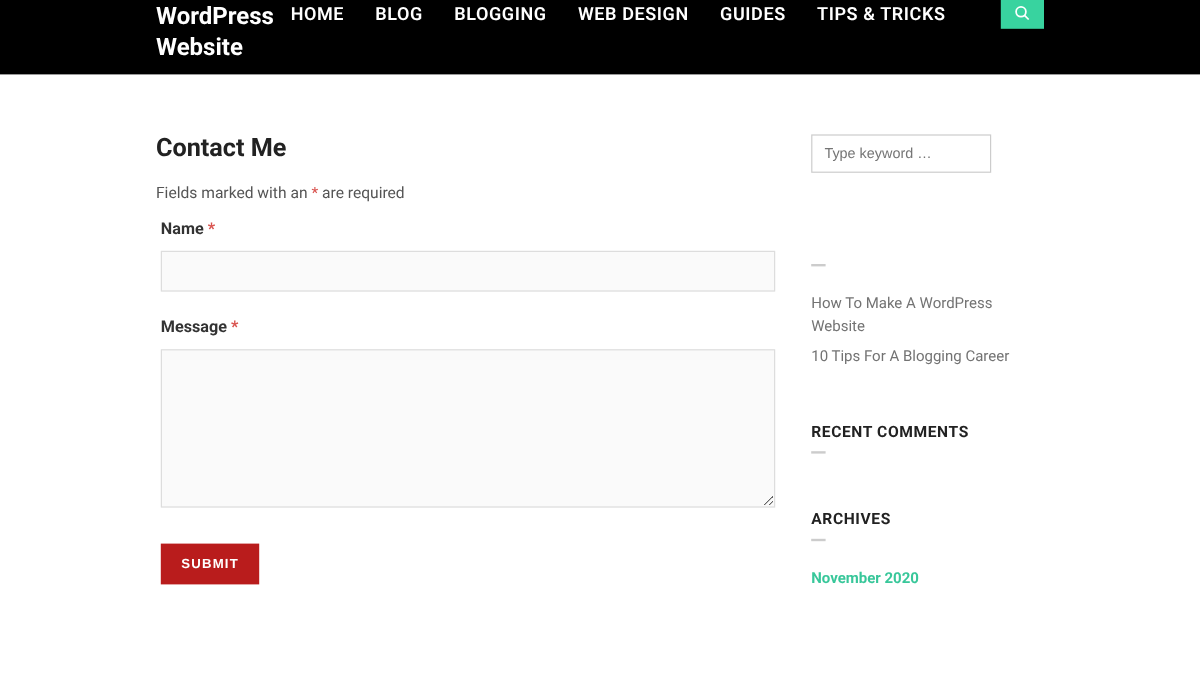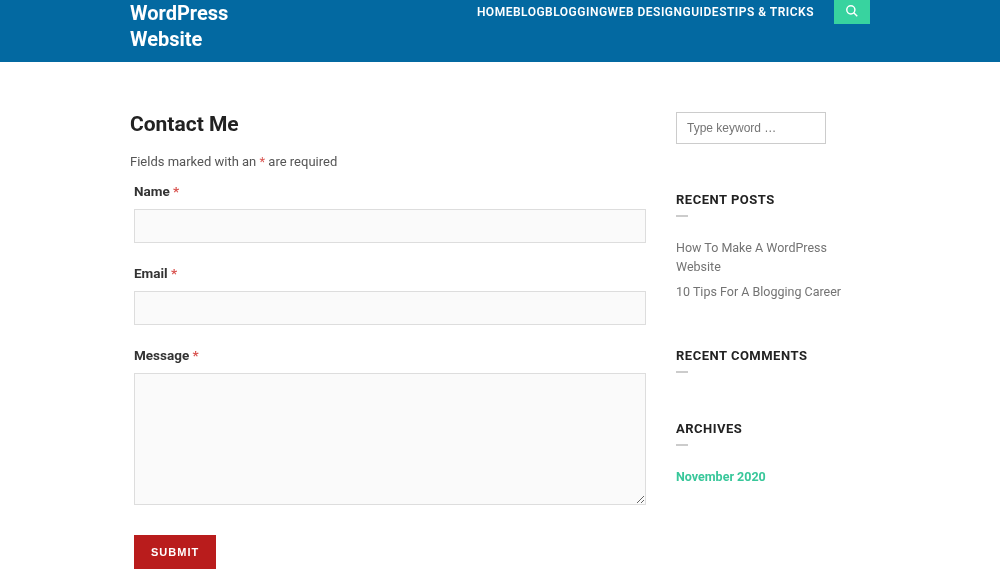--- a/index.html
+++ b/index.html
@@ -1,34 +1,34 @@
 <!DOCTYPE html>
 <html><head>
 <meta charset="utf-8">
 <style>
 * { margin: 0; padding: 0; box-sizing: border-box; }
 body { font-family: -apple-system, BlinkMacSystemFont, "Segoe UI", Roboto, Helvetica, Arial, sans-serif; background: #fff; color: #333; width: 1000px; height: 575px; overflow: hidden; }
-.header { background: #0369a1; height: 62px; display: flex; align-items: flex-start; padding: 0 130px 0 130px; position: relative; }
+.header { background: #000000; height: 62px; display: flex; align-items: flex-start; padding: 0 130px 0 130px; position: relative; }
 .site-title { color: #fff; font-size: 20px; font-weight: 700; line-height: 1.3; padding-top: 0; }
-.nav { margin-left: auto; display: flex; align-items: center; padding-top: 0; font-size: 12px; font-weight: 600; letter-spacing: 0.5px; }
+.nav { margin-left: auto; display: flex; gap: 26px; align-items: center; padding-top: 0; font-size: 15px; font-weight: 600; letter-spacing: 0.5px; }
 .nav a { color: #fff; text-decoration: none; }
 .search-btn { background: #38d39f; width: 36px; height: 26px; display: flex; align-items: center; justify-content: center; margin-left: 20px; margin-top: -2px; }
 .search-btn svg { width: 14px; height: 14px; stroke: #fff; }
 .container { display: flex; padding: 50px 130px 0 130px; gap: 30px; }
 .main { flex: 1; max-width: 520px; }
 .page-title { font-size: 21px; font-weight: 700; color: #222; margin-bottom: 18px; }
 .required-note { font-size: 13px; color: #555; margin-bottom: 14px; }
 .required { color: #d9534f; }
 .form-group { margin-bottom: 22px; padding-left: 4px; }
 .form-label { font-size: 13.5px; color: #333; display: block; margin-bottom: 10px; font-weight: bold; }
 .form-input { width: 100%; height: 34px; border: 1px solid #ddd; background: #fafafa; padding: 6px 10px; font-size: 13px; }
 .form-textarea { width: 100%; height: 132px; border: 1px solid #ddd; background: #fafafa; padding: 8px 10px; font-size: 13px; resize: both; }
 .submit-btn { background: #b91c1c; color: #fff; border: none; padding: 11px 17px; font-size: 11px; font-weight: 700; letter-spacing: 1px; cursor: pointer; margin-left: 4px; margin-top: 4px; }
 .sidebar { width: 194px; margin-left: auto; }
-.search-box { width: 150px; height: 32px; border: 1px solid #ccc; padding: 0 10px; font-size: 12px; color: #888; margin-bottom: 48px; }
+.search-box { width: 150px; height: 32px; border: 1px solid #ccc; padding: 0 10px; font-size: 12px; color: #888; margin-bottom: 76px; }
 .widget-title { font-size: 13px; font-weight: 700; letter-spacing: 0.5px; color: #222; margin-bottom: 8px; }
 .widget-underline { width: 12px; height: 2px; background: #ccc; margin-bottom: 20px; }
 .widget { margin-bottom: 48px; }
 .post-list { list-style: none; }
 .post-list li { margin-bottom: 6px; }
 .post-link { color: #737373; font-size: 12.5px; text-decoration: none; }
 .archive-link { color: #38c79a; font-size: 12.5px; text-decoration: none; font-weight: bold; }
 </style>
 </head>
 <body>
@@ -59,38 +59,33 @@
     <h1 class="page-title">Contact Me</h1>
     <p class="required-note">
       <span>Fields marked with an </span><span class="required">*</span><span> are required</span>
     </p>
 
     <div class="form-group">
       <label class="form-label"><span>Name </span><span class="required">*</span></label>
       <input type="text" class="form-input" style="">
     </div>
 
-    <div class="form-group">
-      <label class="form-label"><span>Email </span><span class="required">*</span></label>
-      <input type="text" class="form-input" style="">
-    </div>
 
     <div class="form-group">
       <label class="form-label"><span>Message </span><span class="required">*</span></label>
       <textarea class="form-textarea" style=""></textarea>
     </div>
 
     <button class="submit-btn">SUBMIT</button>
   </main>
 
   <aside class="sidebar">
     <input type="text" class="search-box" placeholder="Type keyword …" style="">
 
     <div class="widget">
-      <h3 class="widget-title">RECENT POSTS</h3>
       <div class="widget-underline"></div>
       <ul class="post-list">
         <li><a href="#" class="post-link">How To Make A WordPress Website</a></li>
         <li><a href="#" class="post-link">10 Tips For A Blogging Career</a></li>
       </ul>
     </div>
 
     <div class="widget">
       <h3 class="widget-title">RECENT COMMENTS</h3>
       <div class="widget-underline"></div>

